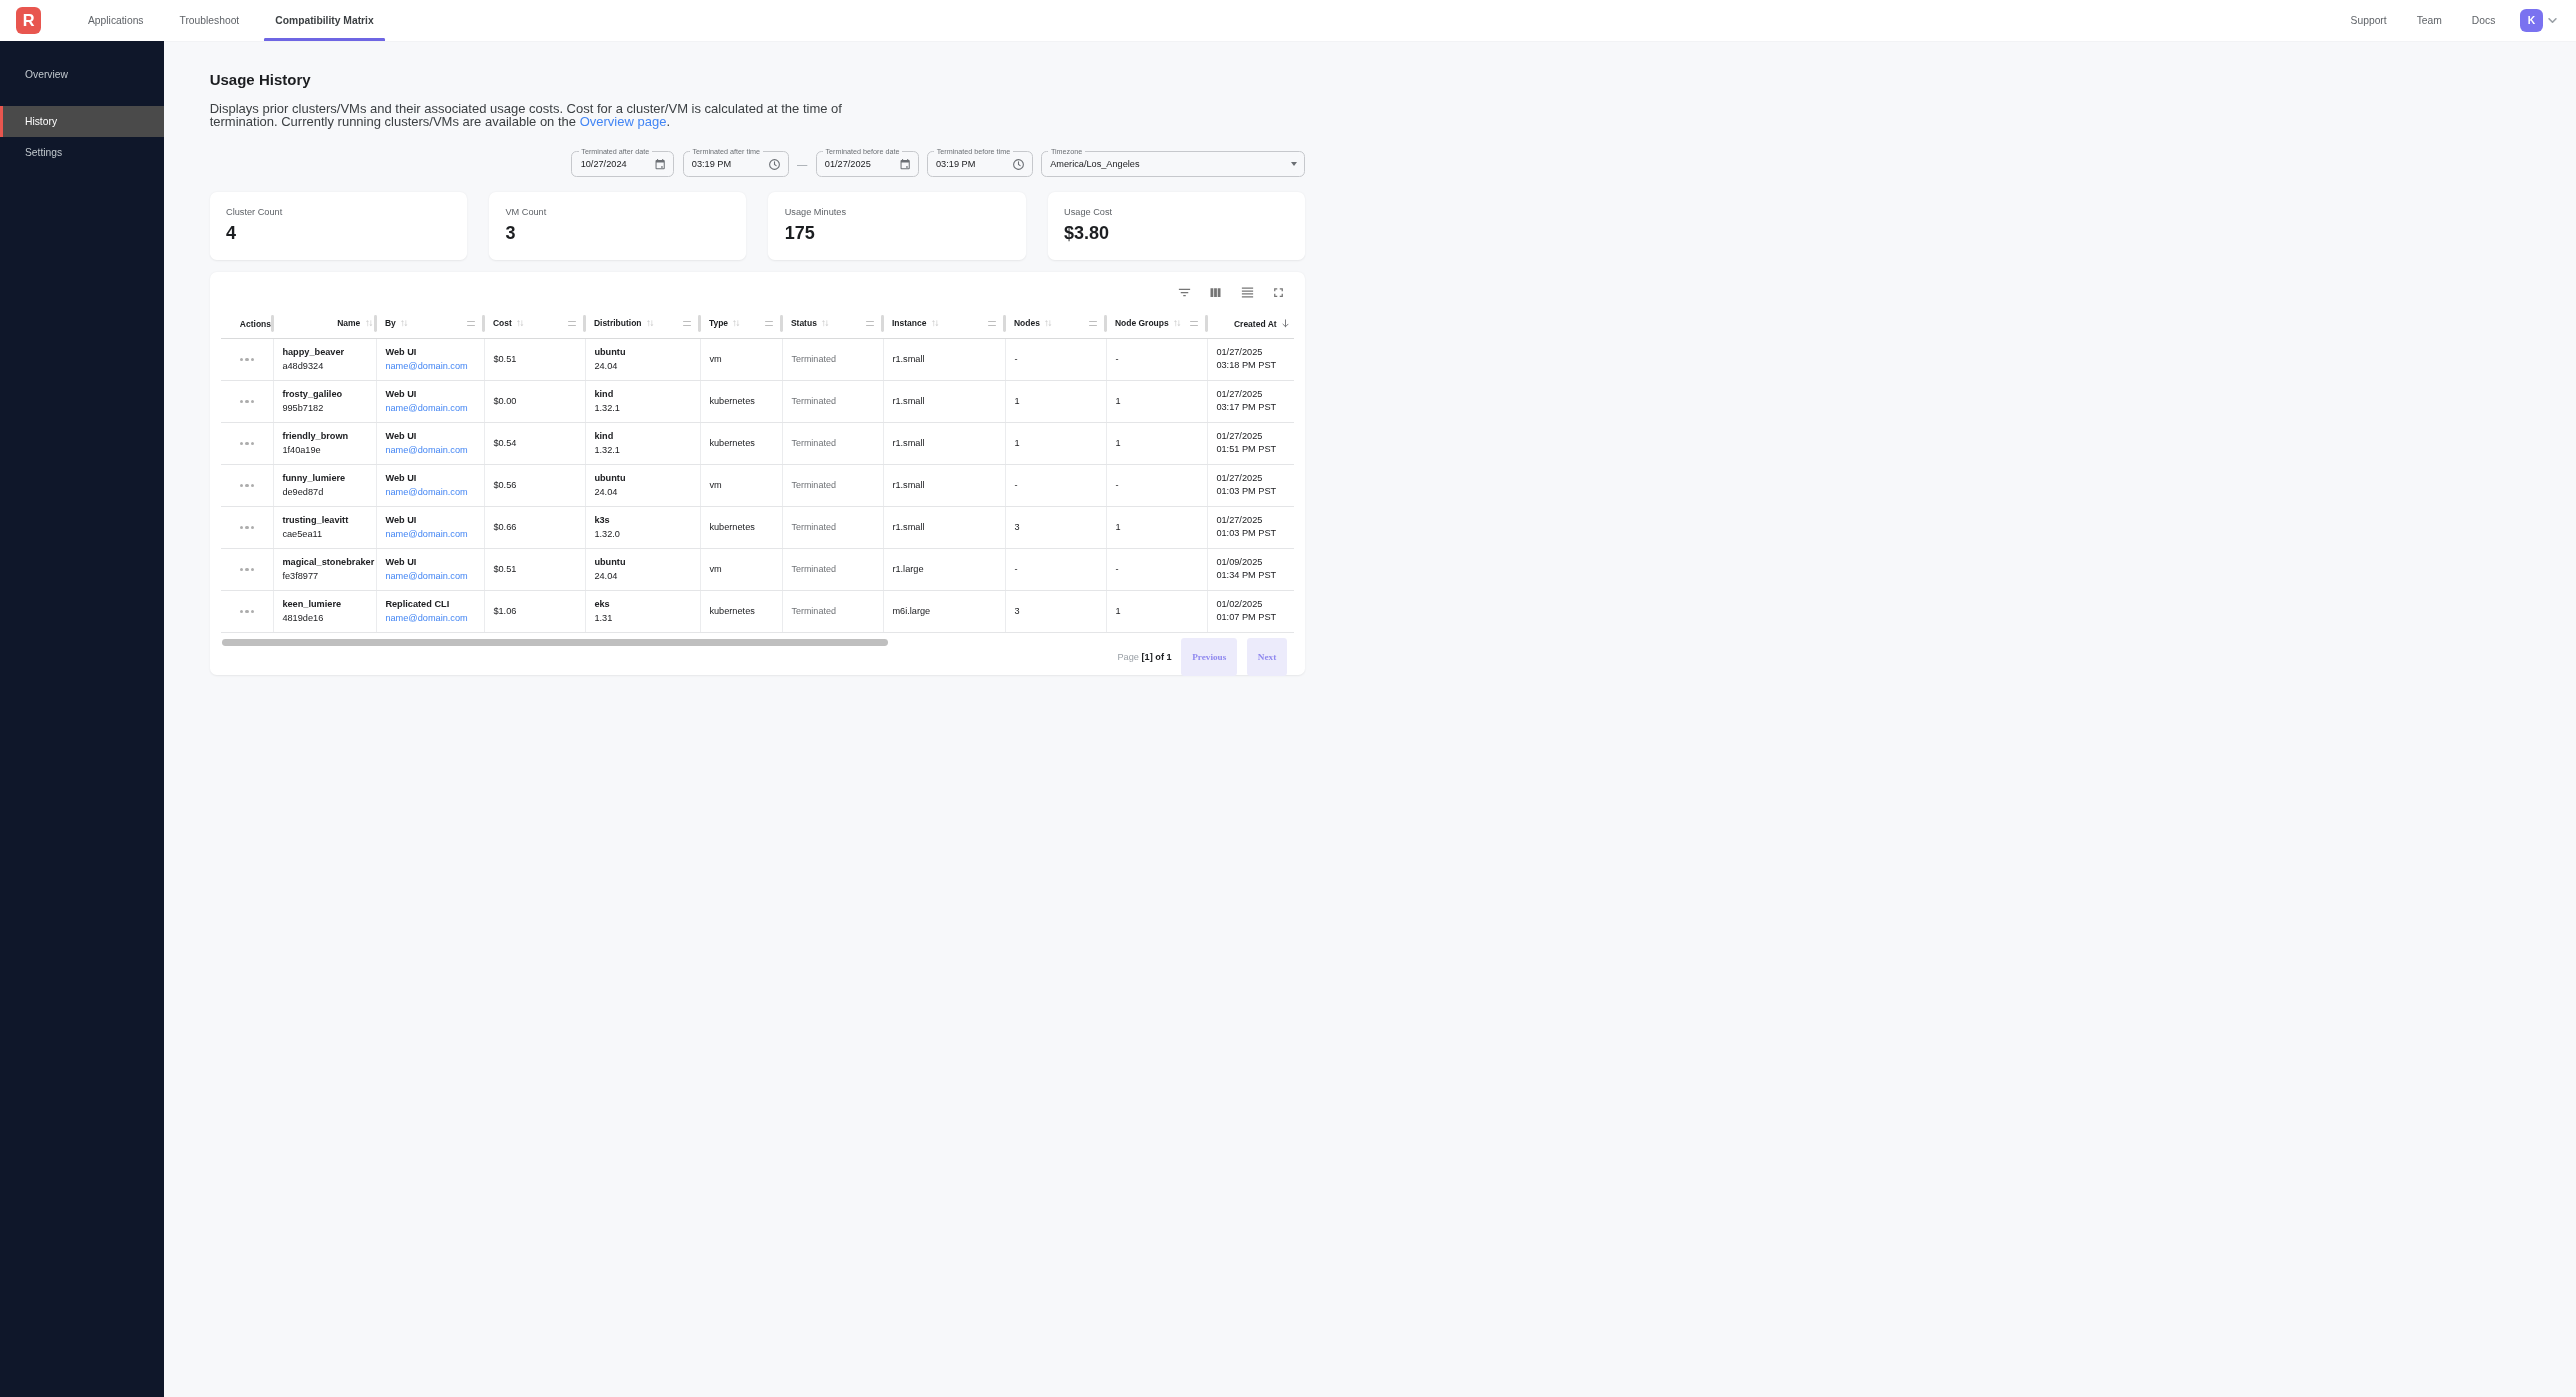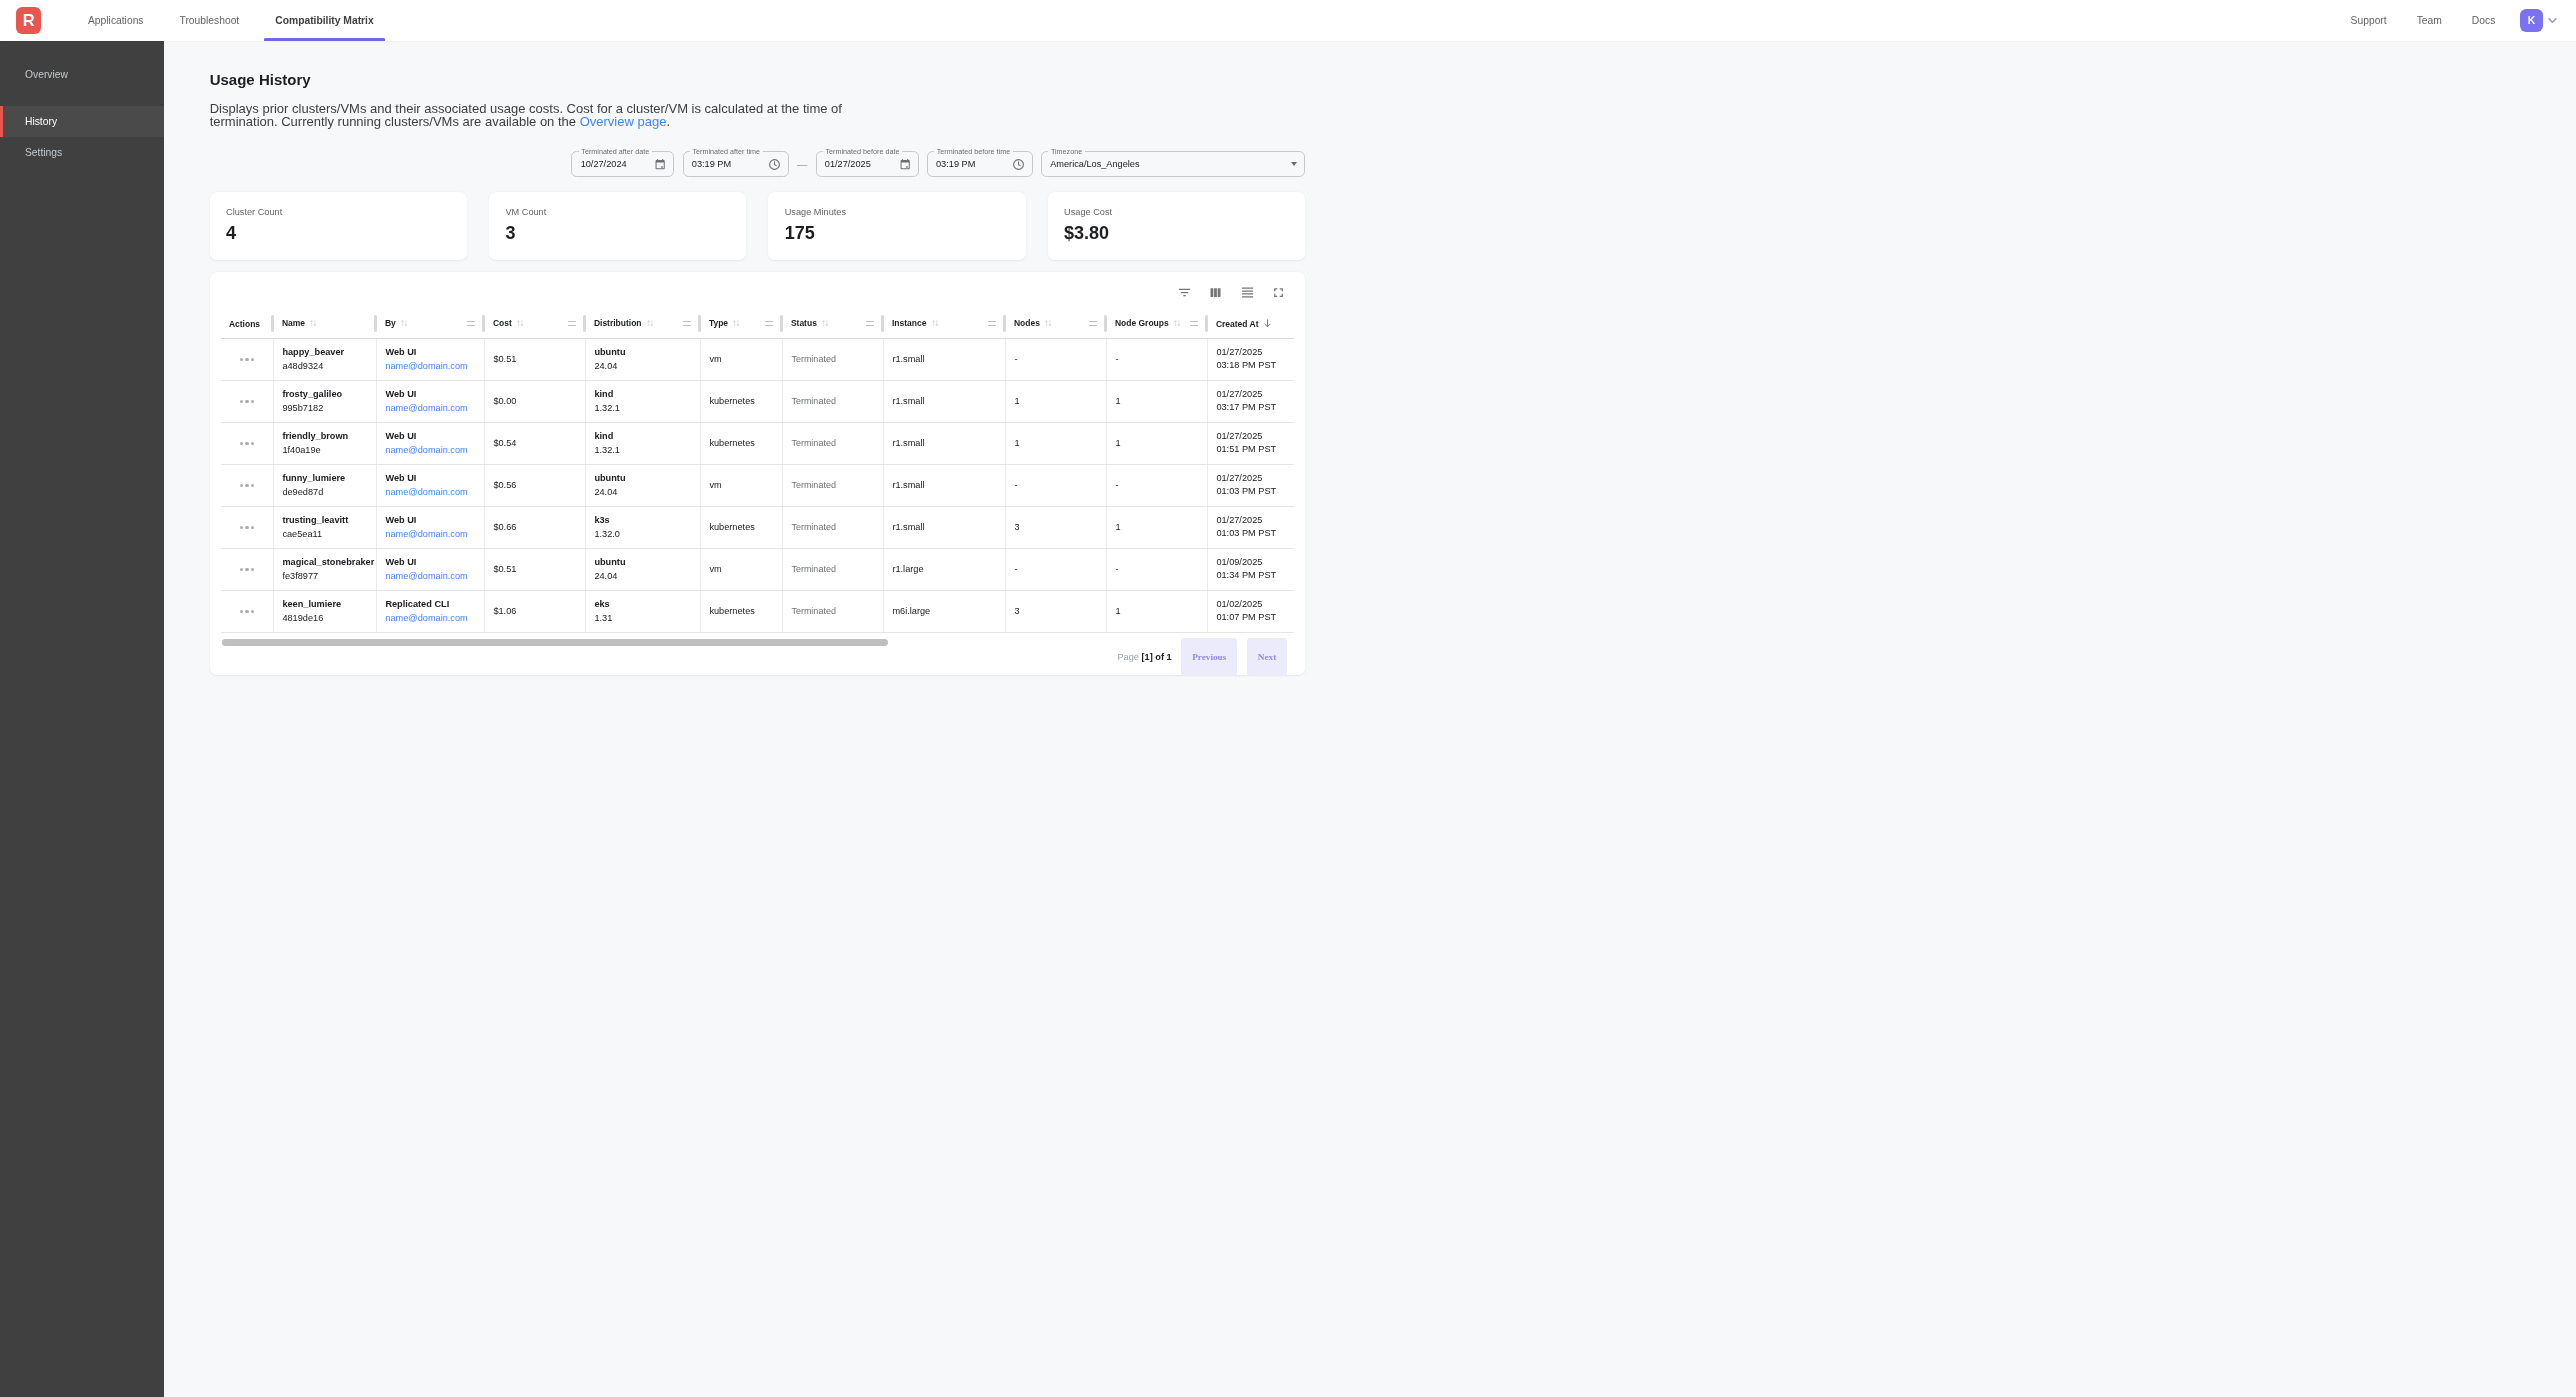--- a/index.html
+++ b/index.html
@@ -19,21 +19,21 @@
   .nav-tab.active .tab-underline { position:absolute; left:6.8px; right:6.8px; bottom:0;
     height:2.7px; background:#6e66e3; border-radius:1.4px 1.4px 0 0; }
   .nav-right { margin-left:auto; display:flex; align-items:center; gap:0; padding-right:18px; }
   .nav-link { font-size:10.3px; color:#5f6368; padding:0 15px; cursor:pointer; }
   .avatar { width:23px; height:23px; border-radius:6.2px; background:#7a72f0; color:#fff;
     font-size:10.3px; font-weight:bold; display:flex; align-items:center; justify-content:center;
     margin-left:9.6px; cursor:pointer; }
   .chevron { margin-left:4.1px; cursor:pointer; display:flex; }
 
   
-  .sidebar { position:fixed; top:41px; left:0; bottom:0; width:164px; background:#404040;
+  .sidebar { position:fixed; top:41px; left:0; bottom:0; width:164px; background:#0f172a;
     padding-top:18px; z-index:20; }
   .side-item { height:31px; display:flex; align-items:center; padding-left:22px;
     font-size:10.3px; color:#c2c9ce; cursor:pointer; border-left:3.4px solid transparent; }
   .side-item.active { background:#4a4a4a; color:#fff; border-left-color:#e8564f;margin-top:16px; }
 
   
   .main { position:absolute; top:41px; left:164px; width:1124px; height:658px;
     padding:30px 15px 0 13.7px;margin-left:32px; }
   .page-title { font-size:15px; font-weight:bold; color:#1c1e21; }
   .page-desc { margin-top:13.7px; font-size:13px; line-height:13.7px; color:#3c4043; max-width:660px; }
@@ -67,21 +67,21 @@
   .tbtn { background:none; border:none; cursor:pointer; display:flex; padding:2.1px; }
 
   table { border-collapse:collapse; table-layout:fixed; width:1073px; }
   col.c-actions{width:53px;} col.c-name{width:103px;} col.c-by{width:108px;}
   col.c-cost{width:101px;} col.c-dist{width:115px;} col.c-type{width:82px;}
   col.c-status{width:101px;} col.c-inst{width:122px;} col.c-nodes{width:101px;}
   col.c-ng{width:101px;} col.c-created{width:86px;}
 
   thead th { height:29px; text-align:left; font-size:8.5px; font-weight:bold; color:#1c1e21;
     border-bottom:0.7px solid #d9dadb; position:relative; padding:0 2.7px 0 8.2px; }
-  .th-inner { display:flex; align-items:center; gap:3.4px; }
+  .th-inner { display:flex; align-items:center; gap:3.4px;justify-content:flex-end; }
   .sort-icon { display:flex; opacity:.85; cursor:pointer; }
   .drag-handle { margin-left:auto; margin-right:6.8px; cursor:grab; display:flex;
     flex-direction:column; gap:2.1px; }
   .drag-handle i { display:block; width:8.2px; height:1.7px; background:#bdbdbd; border-radius:0.7px; }
   .col-div { position:absolute; right:0; top:6.2px; width:2.7px; height:16.4px; background:#d9d9d9;
     border-radius:1.4px; }
 
   tbody td { height:42px; border-bottom:0.7px solid #e4e5e7; border-right:0.7px solid #ebecee;
     padding:0 5.5px 0 8.2px; vertical-align:middle; font-size:9.2px; color:#202124; }
   tbody td:last-child { border-right:none; }

